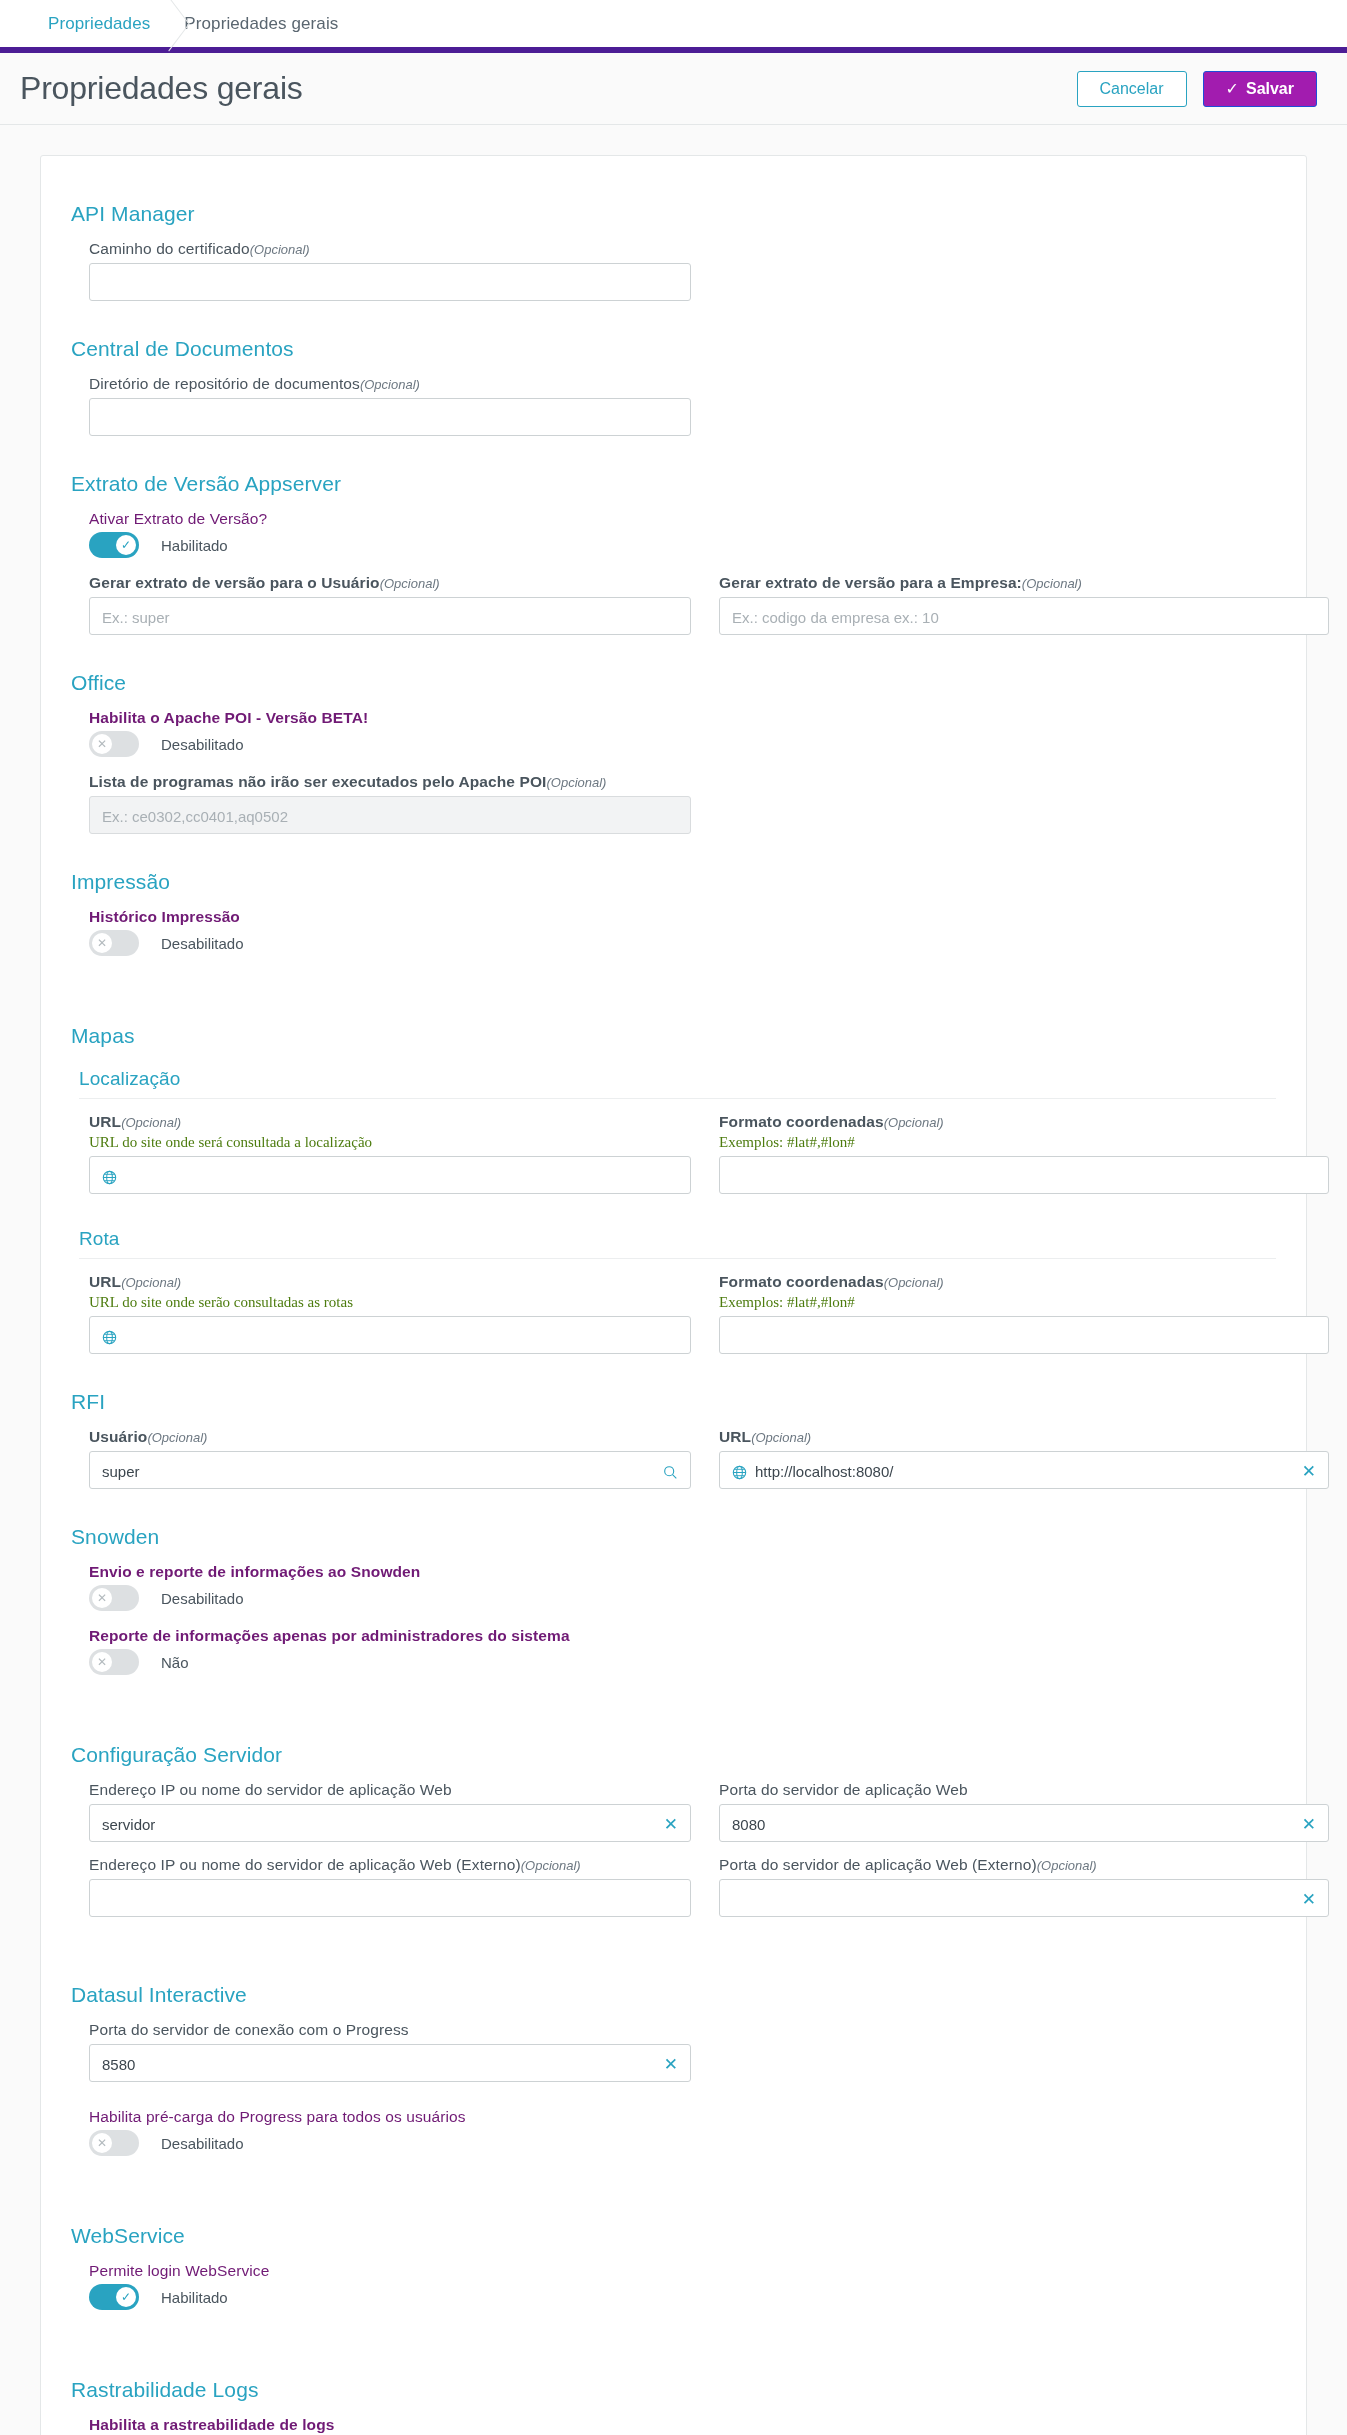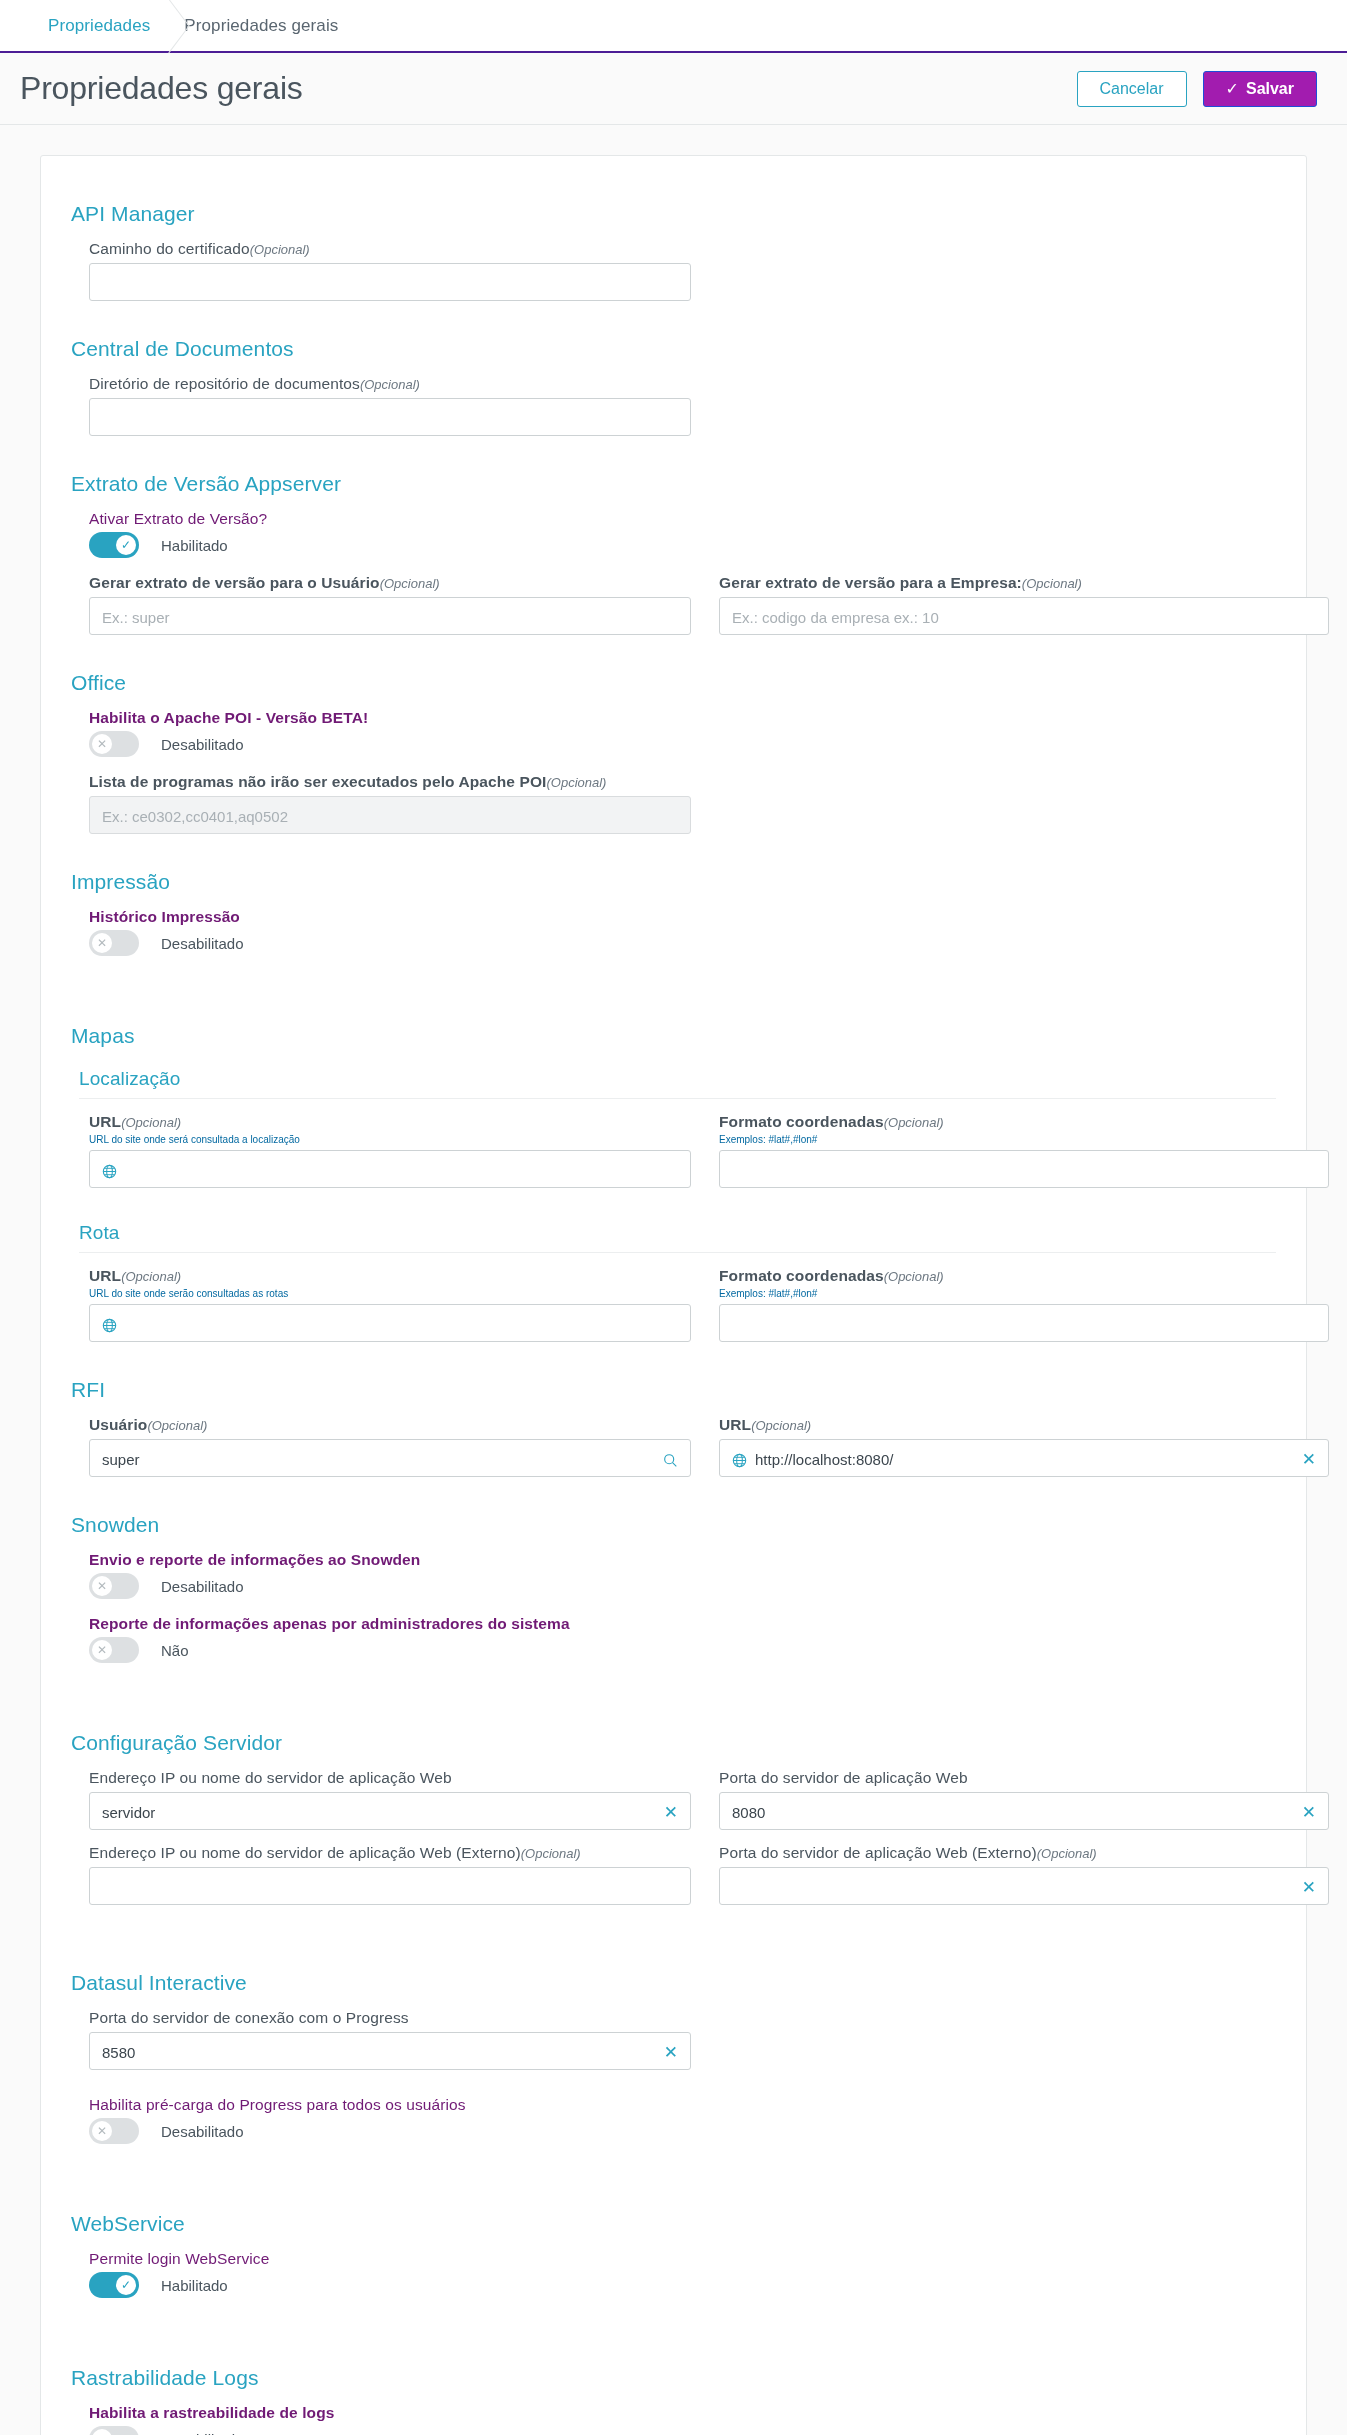--- a/index.html
+++ b/index.html
@@ -8,21 +8,21 @@
     background: #fafafa;
     font-family: "Liberation Sans", sans-serif;
     -webkit-font-smoothing: antialiased;
   }
   body { width: 1347px; height: 2435px; overflow: hidden; }
 
   
   .breadcrumb-bar {
     height: 53px;
     background: #ffffff;
-    border-bottom: 2px solid #4c1d95;
+    border-bottom: 6px solid #4c1d95;
     display: flex;
     align-items: center;
     padding-left: 48px;
   }
   .crumb {
     font-size: 17px;
     color: #5a6670;
     letter-spacing: .1px;
     white-space: nowrap;
   }
@@ -128,23 +128,24 @@
     letter-spacing: .1px;
   }
   .field-label.normal { font-weight: 400; }
   .optional {
     font-size: 13px;
     color: #6d7882;
     font-style: italic;
     white-space: nowrap;
   }
   .field-help {
-    font-size: 10px;
-    color: #0369a1;
+    font-size: 15px;
+    color: #4d7c0f;
     margin: -2px 0 5px 0;
+    font-family: Liberation Serif, serif;
   }
 
   
   .input {
     position: relative;
     height: 38px;
     border: 1px solid #cdd2d4;
     border-radius: 3px;
     background: #ffffff;
     display: flex;

